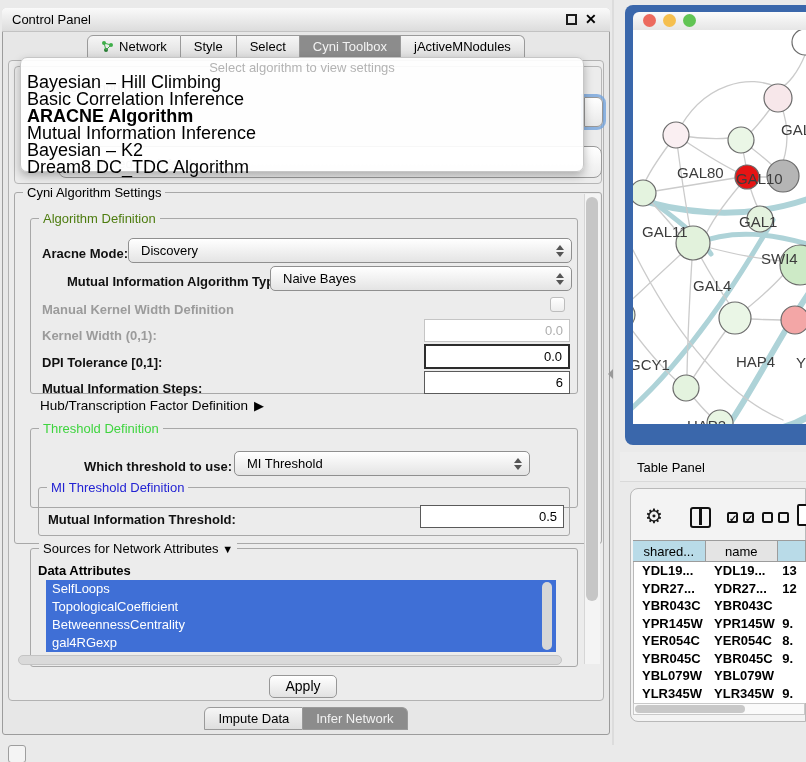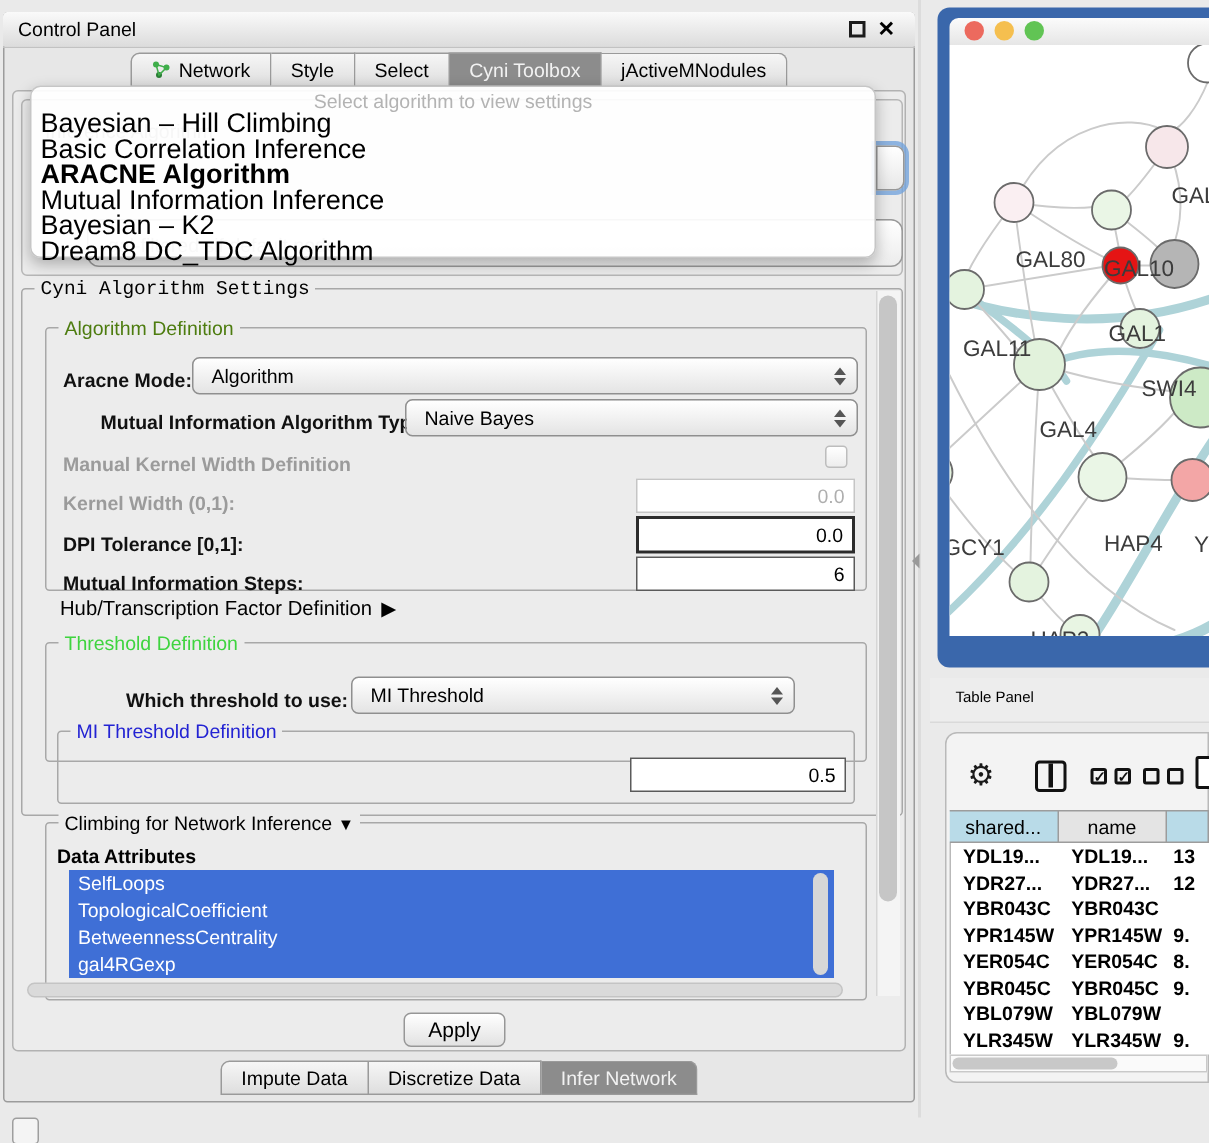--- a/index.html
+++ b/index.html
@@ -51,21 +51,21 @@
   #algo-items { left:4px; top:16px; width:556px; }
   .algo-item { height:17px; line-height:17px; font-size:18px; padding-left:2px; white-space:nowrap; }
   .algo-item.hl { font-weight:bold; }
 
   
   .grp { position:absolute; border:1px solid #a8a8a8; border-radius:3px; }
   .lg  { position:absolute; top:-8px; left:8px; background:#ececec; padding:0 4px;
          font-size:13px; white-space:nowrap; }
   .lbl { position:absolute; font-size:13px; font-weight:bold; color:#111; white-space:nowrap; }
   .lbl.dis { color:#9b9b9b; }
-  #settings-grp { left:14px; top:192px; width:588px; height:352px;font-family:Liberation Mono, monospace; }
+  #settings-grp { left:14px; top:192px; width:588px; height:352px; }
   #alg-grp   { left:30px; top:218px; width:548px; height:176px; }
   #alg-grp .lg { color:#4d7c0f; }
   #thr-grp   { left:30px; top:428px; width:548px; height:80px; }
   #thr-grp > .lg { color:#3fd43f; }
   #midef-grp { left:38px; top:487px; width:532px; height:49px; }
   #midef-grp > .lg { color:#2323d3; }
   #src-grp   { left:30px; top:548px; width:548px; height:119px; }
 
   .combo { position:absolute; height:25px; border:1px solid #8f8f8f; border-radius:5px;
            background:linear-gradient(#ffffff,#e4e4e4); display:flex; align-items:center; }
@@ -105,21 +105,21 @@
 
   
   #net-frame { left:625px; top:5px; width:181px; height:440px; border-radius:8px 0 0 8px; }
   #net-titlebar { left:633px; top:12px; width:173px; height:18px; background:linear-gradient(#fbfbfb,#e6e6e6); border-radius:6px 0 0 0; }
   .light { position:absolute; top:14px; width:13px; height:13px; border-radius:50%; }
   #net-canvas { left:633px; top:30px; width:173px; height:394px; background:#fff; overflow:hidden; }
   #net-svg text { font-size:15px; fill:#3c3c3c; font-family:"Liberation Sans",sans-serif; }
 
   
   #tp-strip { left:620px; top:452px; width:186px; height:30px; background:#ededed; border-bottom:1px solid #d9d9d9; }
-  #tp-title { left:637px; top:460px; font-size:10px; }
+  #tp-title { left:637px; top:460px; font-size:13px; }
   #tp-frame { left:630px; top:488px; width:176px; height:234px; background:#f3f3f3;
               border:1px solid #b9b9b9; border-radius:8px 0 0 8px; }
   #tb-gear { left:645px; top:504px; font-size:20px; color:#1a1a1a; }
   #tb-split { left:690px; top:507px; width:21px; height:21px; border:2.5px solid #111; border-radius:3px; }
   #tb-split::after { content:""; position:absolute; left:7px; top:0; width:2.5px; height:16px; background:#111; }
   .mini-cb { position:absolute; width:11px; height:11px; border:2px solid #111; border-radius:2px;
              font-size:10px; line-height:9px; text-align:center; color:#111; font-weight:bold; }
   #tb-doc { left:797px; top:504px; width:12px; height:22px; border:2.5px solid #111; border-radius:2px; background:#fff; }
 
   #nt-header { left:633px; top:540px; width:173px; height:22px; display:flex; overflow:hidden; }
@@ -194,21 +194,21 @@
 
   <div class="grp" id="settings-grp">
     <div class="lg">Cyni Algorithm Settings</div>
   </div>
 
   <div class="grp" id="alg-grp">
     <div class="lg">Algorithm Definition</div>
   </div>
   <div class="lbl" style="left:42px;top:246px;">Aracne Mode:</div>
   <div class="combo" style="left:128px;top:238px;width:444px;">
-    <span class="cval">Algorithm</span>
+    <span class="cval">Discovery</span>
     <span class="arrows">
         <span class="tri-up"></span>
         <span class="tri-down"></span>
       </span>
   </div>
   <div class="lbl" style="left:42px;top:274px;padding-left:25px;">Mutual Information Algorithm Type:</div>
   <div class="combo" style="left:270px;top:266px;width:302px;">
     <span class="cval">Naive Bayes</span>
     <span class="arrows">
         <span class="tri-up"></span>
@@ -235,25 +235,26 @@
   <div class="combo" style="left:234px;top:451px;width:296px;">
     <span class="cval">MI Threshold</span>
     <span class="arrows">
         <span class="tri-up"></span>
         <span class="tri-down"></span>
       </span>
   </div>
   <div class="grp" id="midef-grp">
     <div class="lg">MI Threshold Definition</div>
   </div>
+  <div class="lbl" style="left:48px;top:512px;">Mutual Information Threshold:</div>
   <input class="tfield" style="left: 420px; top: 505px; width: 144px;" readonly="" value="0.5">
 
   <div class="grp" id="src-grp">
     <div class="lg">
-      <span>Climbing for Network Inference</span>
+      <span>Sources for Network Attributes</span>
       <span id="src-arrow">▼</span>
     </div>
   </div>
   <div class="abs" id="attr-label">Data Attributes</div>
   <div class="abs" id="attr-list">
       <div class="attr-item">SelfLoops</div>
       <div class="attr-item">TopologicalCoefficient</div>
       <div class="attr-item">BetweennessCentrality</div>
       <div class="attr-item">gal4RGexp</div>
     </div>
@@ -261,23 +262,20 @@
 
   <div class="abs" id="set-vtrack"></div>
   <div class="abs" id="set-vthumb"></div>
   <div class="abs" id="set-hthumb"></div>
 
   <div class="abs" id="apply-btn">Apply</div>
 
   <div class="abs tabrow" id="bottom-tabs">
       <div class="tab">
         <span>Impute Data</span>
-      </div>
-      <div class="tab">
-        <span>Discretize Data</span>
       </div>
       <div class="tab sel">
         <span>Infer Network</span>
       </div>
     </div>
 
   <div class="abs" id="divider"></div>
   <div class="abs" id="grip"></div>
 
   <div class="abs" id="net-frame" style="background: rgb(58, 103, 171);"></div>

